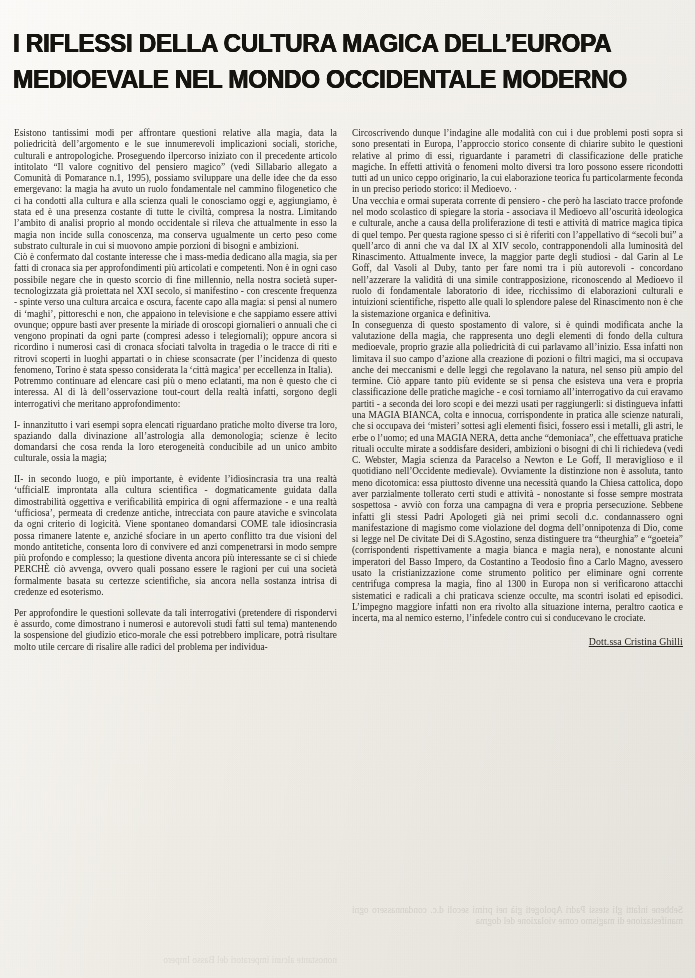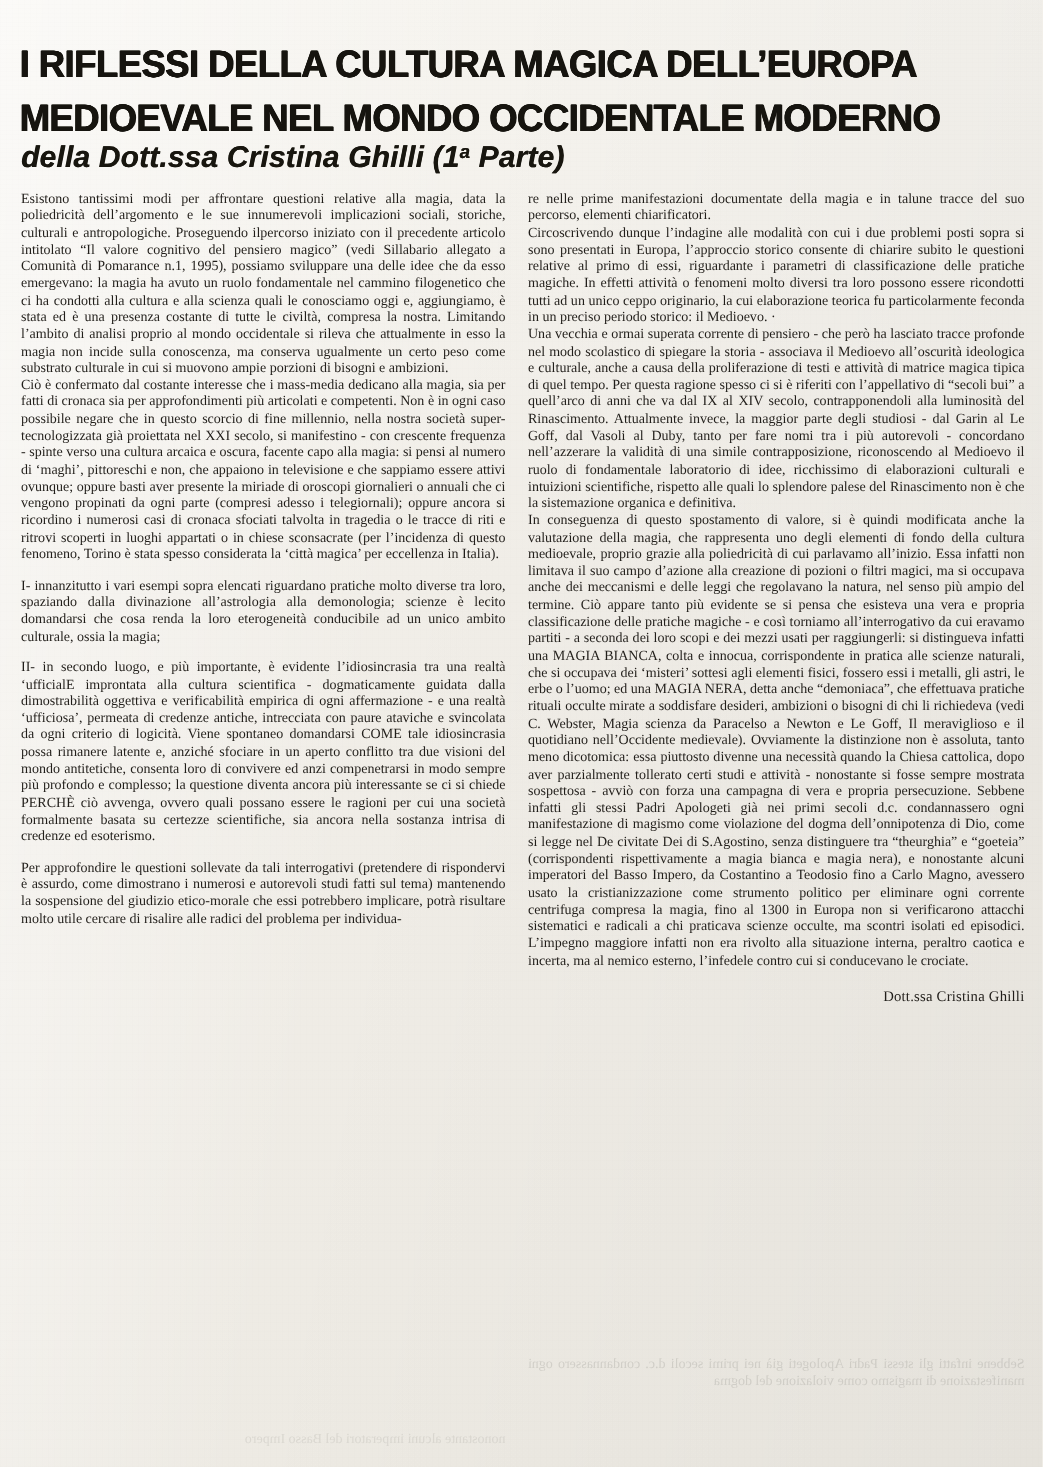--- a/index.html
+++ b/index.html
@@ -97,20 +97,21 @@
     text-indent: 0;
     hyphens: none;
   }
   .col p.gap { margin-top: 9.5px; }
 
   .signature {
     margin-top: 12px;
     text-align: right;
     font-size: 9.8px;
     letter-spacing: 0.15px;
+    text-decoration: underline;
   }
 
   
   .bleed {
     position: absolute;
     left: 352px;
     top: 905px;
     width: 331px;
     z-index: 2;
     font-size: 9.3px;
@@ -149,33 +150,30 @@
   nonostante alcuni imperatori del Basso Impero
 </div>
 
 <div class="content">
 
   <h1 class="headline">
     <span class="line1">I RIFLESSI DELLA CULTURA MAGICA DELL’EUROPA</span>
     <span class="line2">MEDIOEVALE NEL MONDO OCCIDENTALE MODERNO</span>
   </h1>
 
-  <div class="byline">
-    <span>della Dott.ssa  Cristina Ghilli (1</span><span class="ord">a</span><span> Parte)</span>
-  </div>
 
   <div class="col col-left">
     <p>Esistono tantissimi modi per affrontare questioni relative alla magia, data la poliedricità dell’argomento e le sue innumerevoli implicazioni sociali, storiche, culturali e antropologiche. Proseguendo ilpercorso iniziato con il precedente articolo intitolato “Il valore cognitivo del pensiero magico” (vedi Sillabario allegato a Comunità di Pomarance n.1, 1995), possiamo sviluppare una delle idee che da esso emergevano: la magia ha avuto un ruolo fondamentale nel cammino filogenetico che ci ha condotti alla cultura e alla scienza quali le conosciamo oggi e, aggiungiamo, è stata ed è una presenza costante di tutte le civiltà, compresa la nostra. Limitando l’ambito di analisi proprio al mondo occidentale si rileva che attualmente in esso la magia non incide sulla conoscenza, ma conserva ugualmente un certo peso come substrato culturale in cui si muovono ampie porzioni di bisogni e ambizioni.</p>
     <p>Ciò è confermato dal costante interesse che i mass-media dedicano alla magia, sia per fatti di cronaca sia per approfondimenti più articolati e competenti. Non è in ogni caso possibile negare che in questo scorcio di fine millennio, nella nostra società super-tecnologizzata già proiettata nel XXI secolo, si manifestino - con crescente frequenza - spinte verso una cultura arcaica e oscura, facente capo alla magia: si pensi al numero di ‘maghi’, pittoreschi e non, che appaiono in televisione e che sappiamo essere attivi ovunque; oppure basti aver presente la miriade di oroscopi giornalieri o annuali che ci vengono propinati da ogni parte (compresi adesso i telegiornali); oppure ancora si ricordino i numerosi casi di cronaca sfociati talvolta in tragedia o le tracce di riti e ritrovi scoperti in luoghi appartati o in chiese sconsacrate (per l’incidenza di questo fenomeno, Torino è stata spesso considerata la ‘città magica’ per eccellenza in Italia).</p>
+    <p>Potremmo continuare ad elencare casi più o meno eclatanti, ma non è questo che ci interessa. Al di là dell’osservazione tout-court della realtà infatti, sorgono degli interrogativi che meritano approfondimento:</p>
     <p class="gap">I- innanzitutto i vari esempi sopra elencati riguardano pratiche molto diverse tra loro, spaziando dalla divinazione all’astrologia alla demonologia; scienze è lecito domandarsi che cosa renda la loro eterogeneità conducibile ad un unico ambito culturale, ossia la magia;</p>
     <p class="gap">II- in secondo luogo, e più importante, è evidente l’idiosincrasia tra una realtà ‘ufficialE improntata alla cultura scientifica - dogmaticamente guidata dalla dimostrabilità oggettiva e verificabilità empirica di ogni affermazione - e una realtà ‘ufficiosa’, permeata di credenze antiche, intrecciata con paure ataviche e svincolata da ogni criterio di logicità. Viene spontaneo domandarsi COME tale idiosincrasia possa rimanere latente e, anziché sfociare in un aperto conflitto tra due visioni del mondo antitetiche, consenta loro di convivere ed anzi compenetrarsi in modo sempre più profondo e complesso; la questione diventa ancora più interessante se ci si chiede PERCHÈ ciò avvenga, ovvero quali possano essere le ragioni per cui una società formalmente basata su certezze scientifiche, sia ancora nella sostanza intrisa di credenze ed esoterismo.</p>
     <p class="gap">Per approfondire le questioni sollevate da tali interrogativi (pretendere di rispondervi è assurdo, come dimostrano i numerosi e autorevoli studi fatti sul tema) mantenendo la sospensione del giudizio etico-morale che essi potrebbero implicare, potrà risultare molto utile cercare di risalire alle radici del problema per individua-</p>
   </div>
 
   <div class="col col-right">
-    <p>re nelle prime manifestazioni documentate della magia e in talune tracce del suo percorso, elementi chiarificatori.</p>
     <p>Circoscrivendo dunque l’indagine alle modalità con cui i due problemi posti sopra si sono presentati in Europa, l’approccio storico consente di chiarire subito le questioni relative al primo di essi, riguardante i parametri di classificazione delle pratiche magiche. In effetti attività o fenomeni molto diversi tra loro possono essere ricondotti tutti ad un unico ceppo originario, la cui elaborazione teorica fu particolarmente feconda in un preciso periodo storico: il Medioevo.  ·</p>
     <p>Una vecchia e ormai superata corrente di pensiero - che però ha lasciato tracce profonde nel modo scolastico di spiegare la storia - associava il Medioevo all’oscurità ideologica e culturale, anche a causa della proliferazione di testi e attività di matrice magica tipica di quel tempo. Per questa ragione spesso ci si è riferiti con l’appellativo di “secoli bui” a quell’arco di anni che va dal IX al XIV secolo, contrapponendoli alla luminosità del Rinascimento. Attualmente invece, la maggior parte degli studiosi - dal Garin al Le Goff, dal Vasoli al Duby, tanto per fare nomi tra i più autorevoli - concordano nell’azzerare la validità di una simile contrapposizione, riconoscendo al Medioevo il ruolo di fondamentale laboratorio di idee, ricchissimo di elaborazioni culturali e intuizioni scientifiche, rispetto alle quali lo splendore palese del Rinascimento non è che la sistemazione organica e definitiva.</p>
     <p>In conseguenza di questo spostamento di valore, si è quindi modificata anche la valutazione della magia, che rappresenta uno degli elementi di fondo della cultura medioevale, proprio grazie alla poliedricità di cui parlavamo all’inizio. Essa infatti non limitava il suo campo d’azione alla creazione di pozioni o filtri magici, ma si occupava anche dei meccanismi e delle leggi che regolavano la natura, nel senso più ampio del termine. Ciò appare tanto più evidente se si pensa che esisteva una vera e propria classificazione delle pratiche magiche - e così torniamo all’interrogativo da cui eravamo partiti - a seconda dei loro scopi e dei mezzi usati per raggiungerli: si distingueva infatti una MAGIA BIANCA, colta e innocua, corrispondente in pratica alle scienze naturali, che si occupava dei ‘misteri’ sottesi agli elementi fisici, fossero essi i metalli, gli astri, le erbe o l’uomo; ed una MAGIA NERA, detta anche “demoniaca”, che effettuava pratiche rituali occulte mirate a soddisfare desideri, ambizioni o bisogni di chi li richiedeva (vedi C. Webster, Magia scienza da Paracelso a Newton e Le Goff, Il meraviglioso e il quotidiano nell’Occidente medievale). Ovviamente la distinzione non è assoluta, tanto meno dicotomica: essa piuttosto divenne una necessità quando la Chiesa cattolica, dopo aver parzialmente tollerato certi studi e attività - nonostante si fosse sempre mostrata sospettosa - avviò con forza una campagna di vera e propria persecuzione. Sebbene infatti gli stessi Padri Apologeti già nei primi secoli d.c. condannassero ogni manifestazione di magismo come violazione del dogma dell’onnipotenza di Dio, come si legge nel De civitate Dei di S.Agostino, senza distinguere tra “theurghia” e “goeteia” (corrispondenti rispettivamente a magia bianca e magia nera), e nonostante alcuni imperatori del Basso Impero, da Costantino a Teodosio fino a Carlo Magno, avessero usato la cristianizzazione come strumento politico per eliminare ogni corrente centrifuga compresa la magia, fino al 1300 in Europa non si verificarono attacchi sistematici e radicali a chi praticava scienze occulte, ma scontri isolati ed episodici. L’impegno maggiore infatti non era rivolto alla situazione interna, peraltro caotica e incerta, ma al nemico esterno, l’infedele contro cui si conducevano le crociate.</p>
     <div class="signature">Dott.ssa Cristina Ghilli</div>
   </div>
 
 </div>
 
 </body></html>

